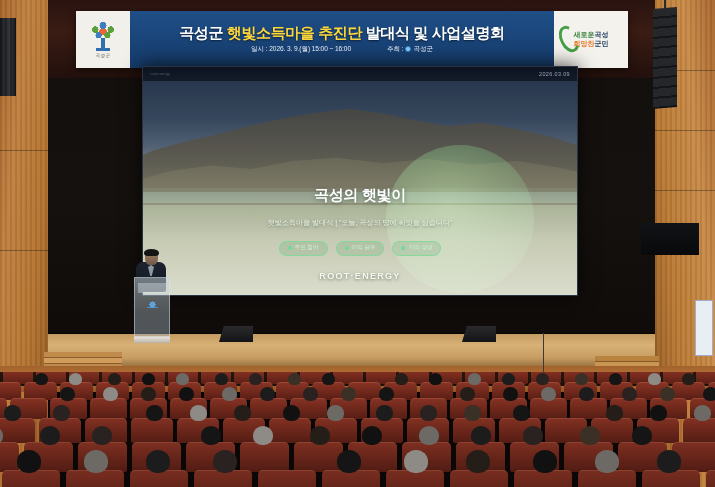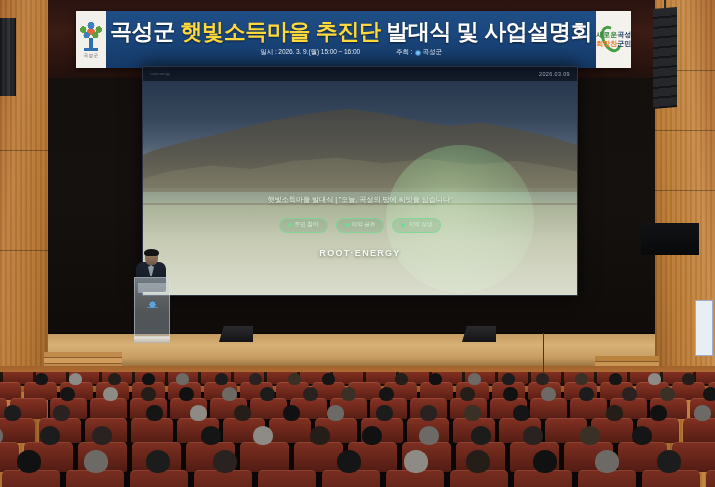--- a/index.html
+++ b/index.html
@@ -61,21 +61,21 @@
     position:absolute; left:8px; top:26px; width:14px; height:3px; background:#2f6fae;
   }
   .banner-logo .cap { font-size:4.5px; color:#4a4a4a; letter-spacing:.5px; }
 
   .banner-main {
     flex:1; background:linear-gradient(180deg,#1f4f86 0%,#1a457a 48%,#153a68 100%);
     display:flex; flex-direction:column; align-items:center; justify-content:center;
     position:relative; padding:3px 4px 4px;
   }
   .banner-title {
-    font-size:22px; font-weight:bold; white-space:nowrap; line-height:1;
+    font-size:15px; font-weight:bold; white-space:nowrap; line-height:1;
     letter-spacing:-.4px; text-shadow:0 1px 2px rgba(0,0,0,.55);
   }
   .banner-title .w { color:#ffffff; }
   .banner-title .y { color:#ffd83b; }
   .banner-sub {
     margin-top:5px; display:flex; gap:36px; align-items:center;
     font-size:6.6px; color:#eaf1fb; white-space:nowrap; letter-spacing:-.1px;
   }
   .banner-sub .host { display:flex; align-items:center; gap:2px; }
   .host-dot {
@@ -362,20 +362,21 @@
         <div class="green-orb"></div>
       </div>
       <div class="slide-shade"></div>
 
       <div class="slide-topbar">
         <span class="slide-wm">rootenergy</span>
         <span class="slide-date">2026.03.09</span>
       </div>
 
       <div class="slide-text">
+        <div class="hl1">곡성의 햇빛이</div>
         <div class="sub-line">햇빛소득마을 발대식 | "오늘, 곡성의 땅에 씨앗을 심습니다"</div>
 
         <div class="pills">
           <div class="pill">
             <span class="dot"></span>
             <span>주민 참여</span>
           </div>
           <div class="pill">
             <span class="dot"></span>
             <span>이익 공유</span>

